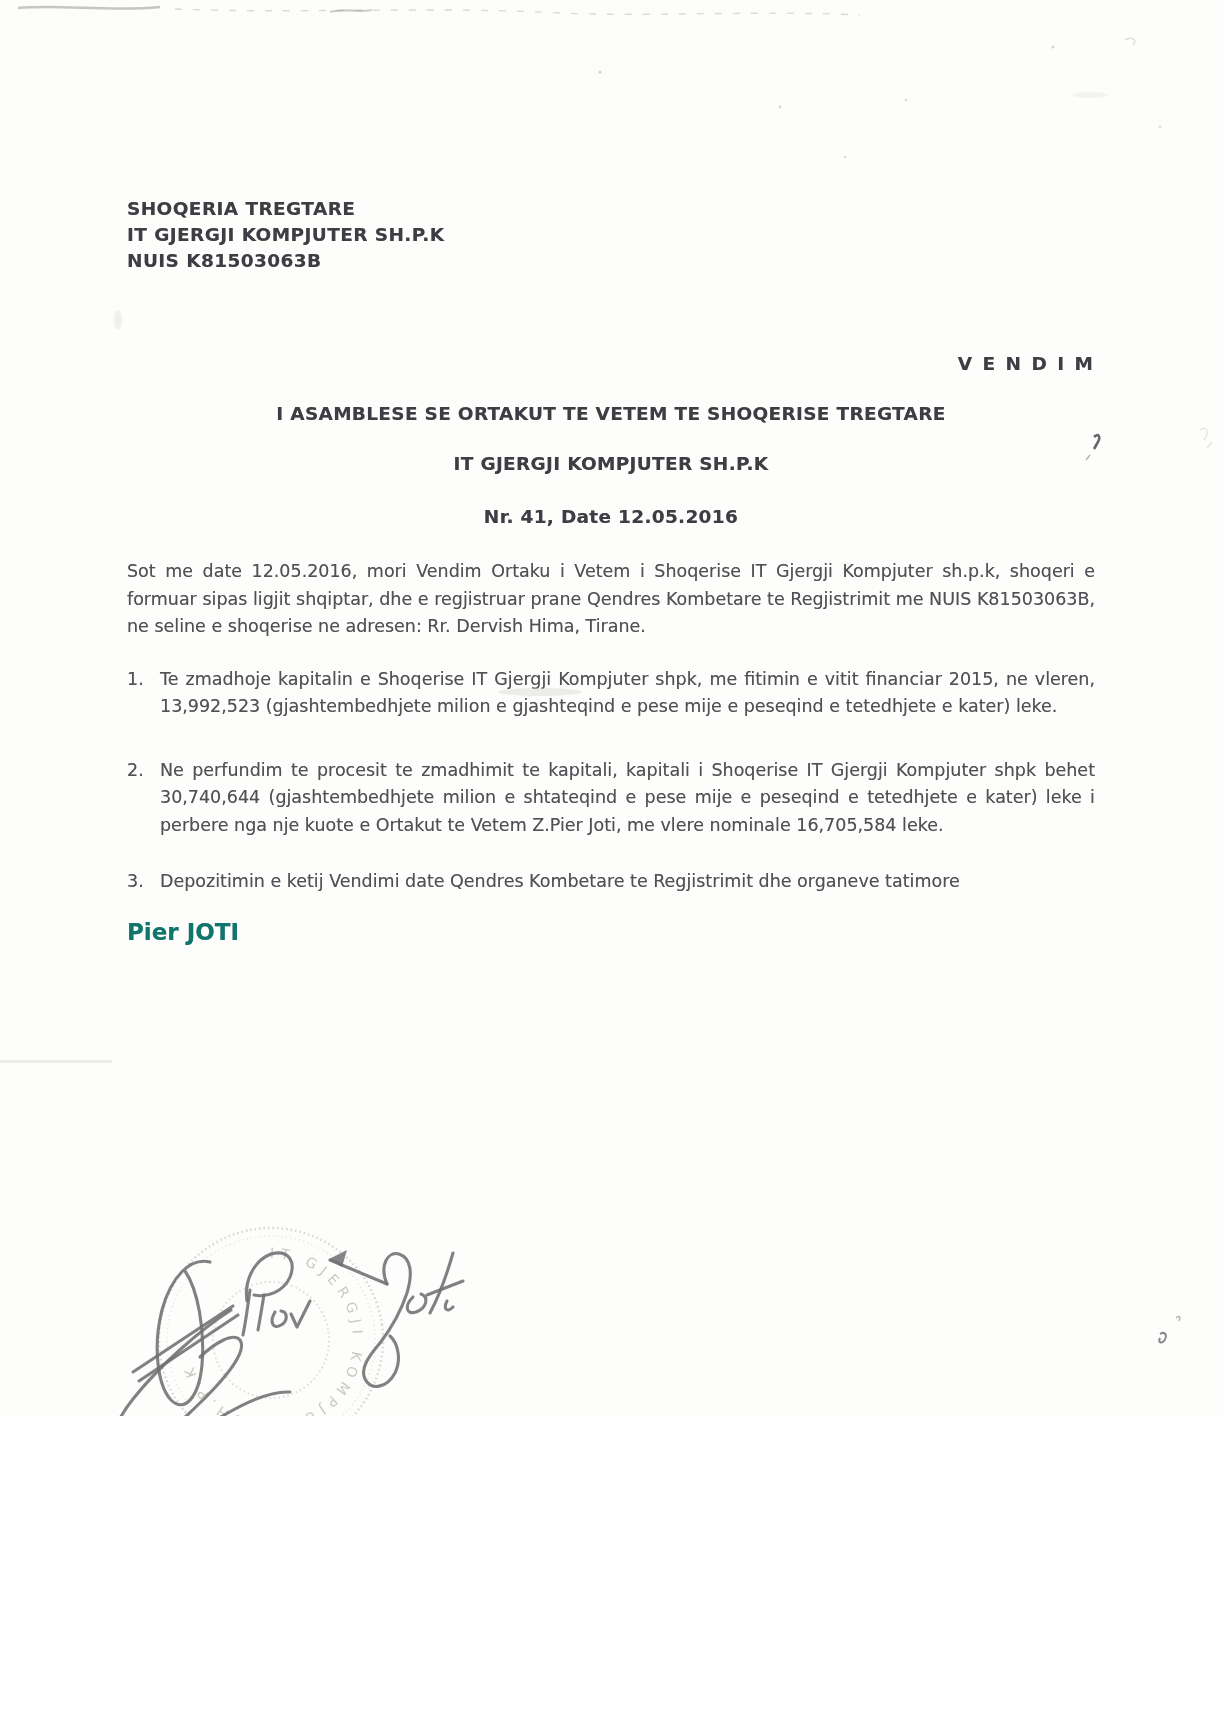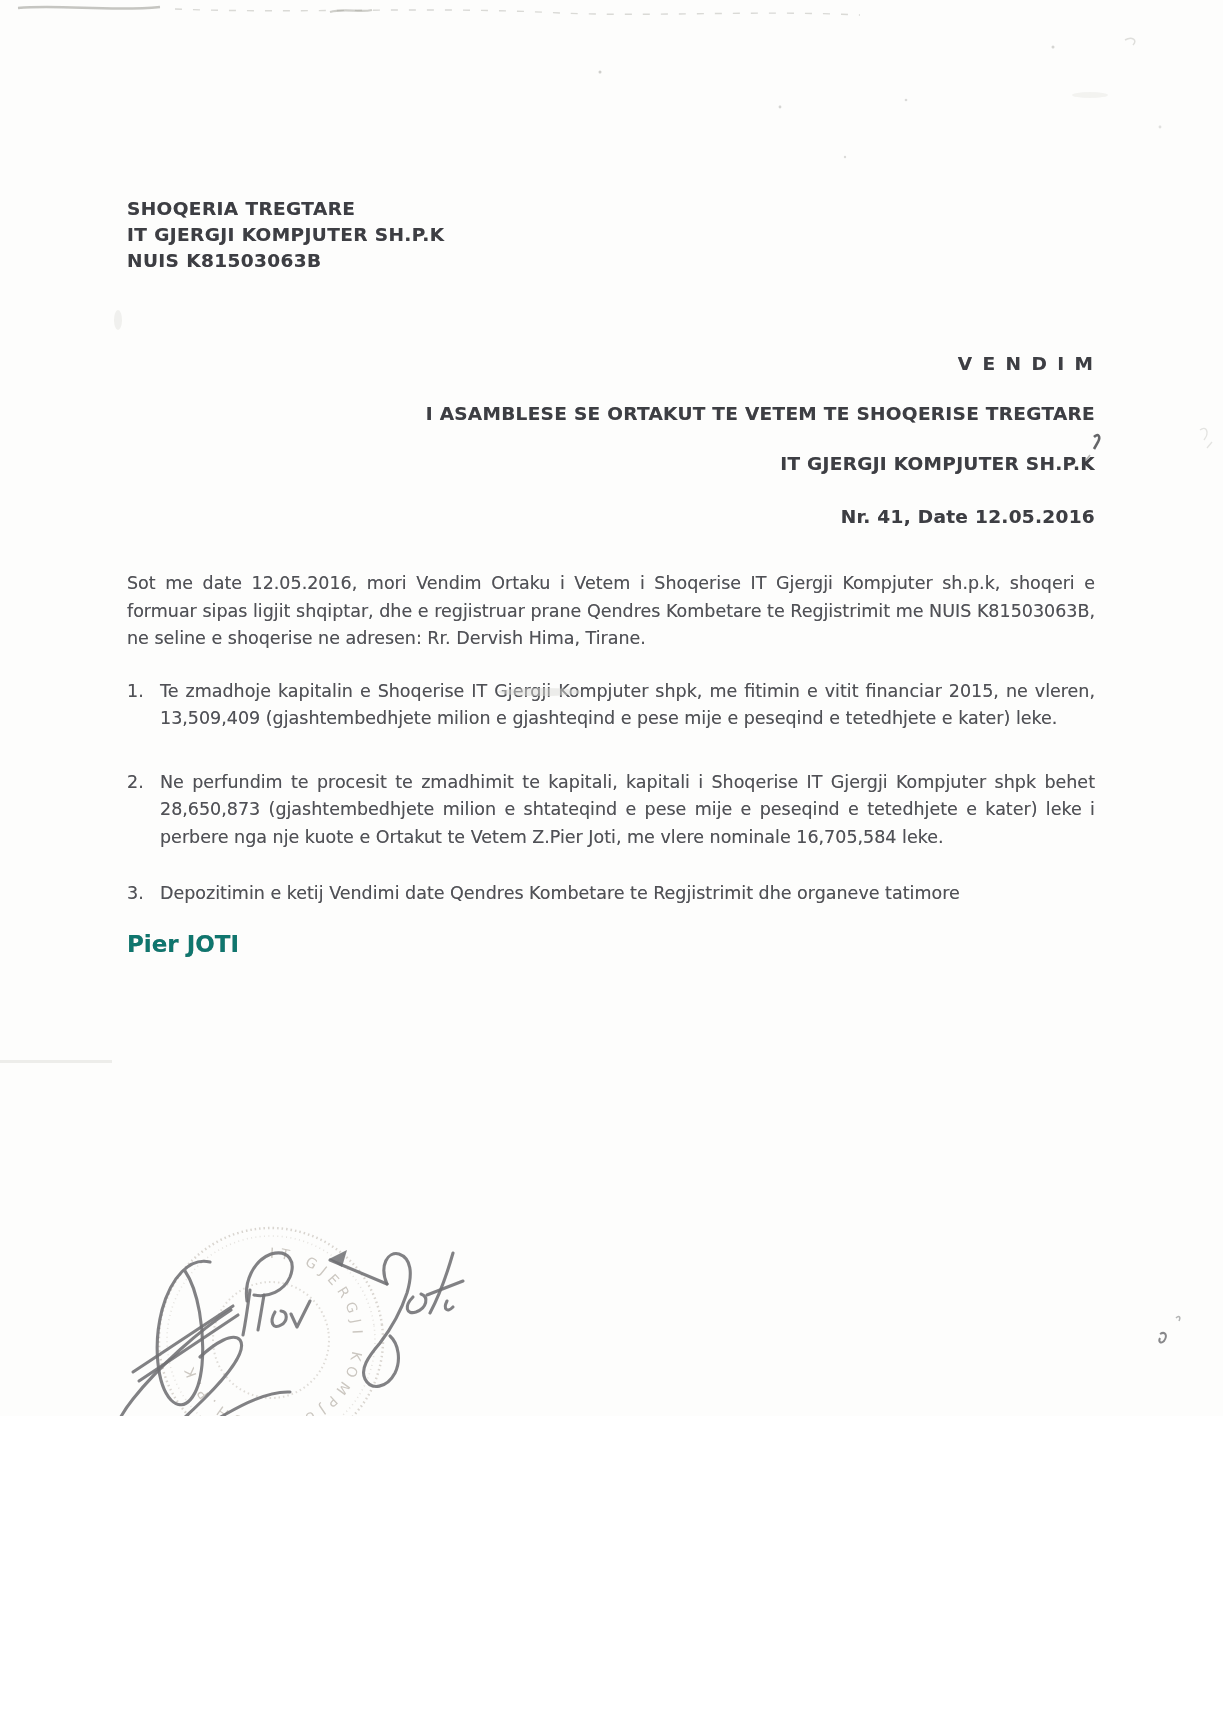--- a/index.html
+++ b/index.html
@@ -20,27 +20,27 @@
     font-weight:bold; font-size:18.5px; line-height:26px;
     color:#3d3e43; letter-spacing:0.4px;
   }
   .company-header div { white-space:nowrap; }
   .doc-title {
     margin-top:77px; text-align:right;
     font-weight:bold; font-size:18.5px; line-height:26px;
     color:#3d3e43; letter-spacing:2px;
   }
   .doc-subtitle {
-    margin-top:24px; text-align:right;
+    margin-top:24px; text-align:center;
     font-weight:bold; font-size:18.5px; line-height:26px;
     color:#3d3e43; letter-spacing:0.3px;
   }
   .doc-subtitle.nr { margin-top:27px; }
   .intro {
-    margin-top:40px;
+    margin-top:28px;
     font-size:17.5px; line-height:27.5px;
     text-align:justify;
   }
   .decision-heading {
     margin-top:59px; text-align:center;
     font-weight:bold; font-size:18.5px; line-height:26px;
     color:#3d3e43; letter-spacing:2px;
   }
   .decision-list { margin-top:25px; }
   .list-item { display:flex; font-size:17.5px; line-height:27.5px; }
@@ -86,25 +86,25 @@
     <div class="doc-subtitle">I ASAMBLESE SE ORTAKUT TE VETEM TE SHOQERISE TREGTARE</div>
     <div class="doc-subtitle">IT GJERGJI KOMPJUTER SH.P.K</div>
     <div class="doc-subtitle nr">Nr. 41, Date 12.05.2016</div>
 
     <div class="intro">Sot me date 12.05.2016, mori Vendim Ortaku i Vetem i Shoqerise IT Gjergji Kompjuter sh.p.k, shoqeri e formuar sipas ligjit shqiptar, dhe e regjistruar prane Qendres Kombetare te Regjistrimit me NUIS K81503063B, ne seline e shoqerise ne adresen: Rr. Dervish Hima, Tirane.</div>
 
 
     <div class="decision-list">
       <div class="list-item item-1">
         <span class="item-number">1.</span>
-        <span class="item-text">Te zmadhoje kapitalin e Shoqerise IT Gjergji Kompjuter shpk, me fitimin e vitit financiar 2015, ne vleren, 13,509,409 (gjashtembedhjete milion e gjashteqind e pese mije e peseqind e tetedhjete e kater) leke.</span>
+        <span class="item-text">Te zmadhoje kapitalin e Shoqerise IT Gjergji Kompjuter shpk, me fitimin e vitit financiar 2015, ne vleren, 13,992,523 (gjashtembedhjete milion e gjashteqind e pese mije e peseqind e tetedhjete e kater) leke.</span>
       </div>
       <div class="list-item item-2">
         <span class="item-number">2.</span>
-        <span class="item-text">Ne perfundim te procesit te zmadhimit te kapitali, kapitali i Shoqerise IT Gjergji Kompjuter shpk behet 28,650,873 (gjashtembedhjete milion e shtateqind e pese mije e peseqind e tetedhjete e kater) leke i perbere nga nje kuote e Ortakut te Vetem Z.Pier Joti, me vlere nominale 16,705,584 leke.</span>
+        <span class="item-text">Ne perfundim te procesit te zmadhimit te kapitali, kapitali i Shoqerise IT Gjergji Kompjuter shpk behet 30,740,644 (gjashtembedhjete milion e shtateqind e pese mije e peseqind e tetedhjete e kater) leke i perbere nga nje kuote e Ortakut te Vetem Z.Pier Joti, me vlere nominale 16,705,584 leke.</span>
       </div>
       <div class="list-item item-3">
         <span class="item-number">3.</span>
         <span class="item-text">Depozitimin e ketij Vendimi date Qendres Kombetare te Regjistrimit dhe organeve tatimore</span>
       </div>
     </div>
 
     <div class="sig-name">Pier JOTI</div>
 
   </div>

